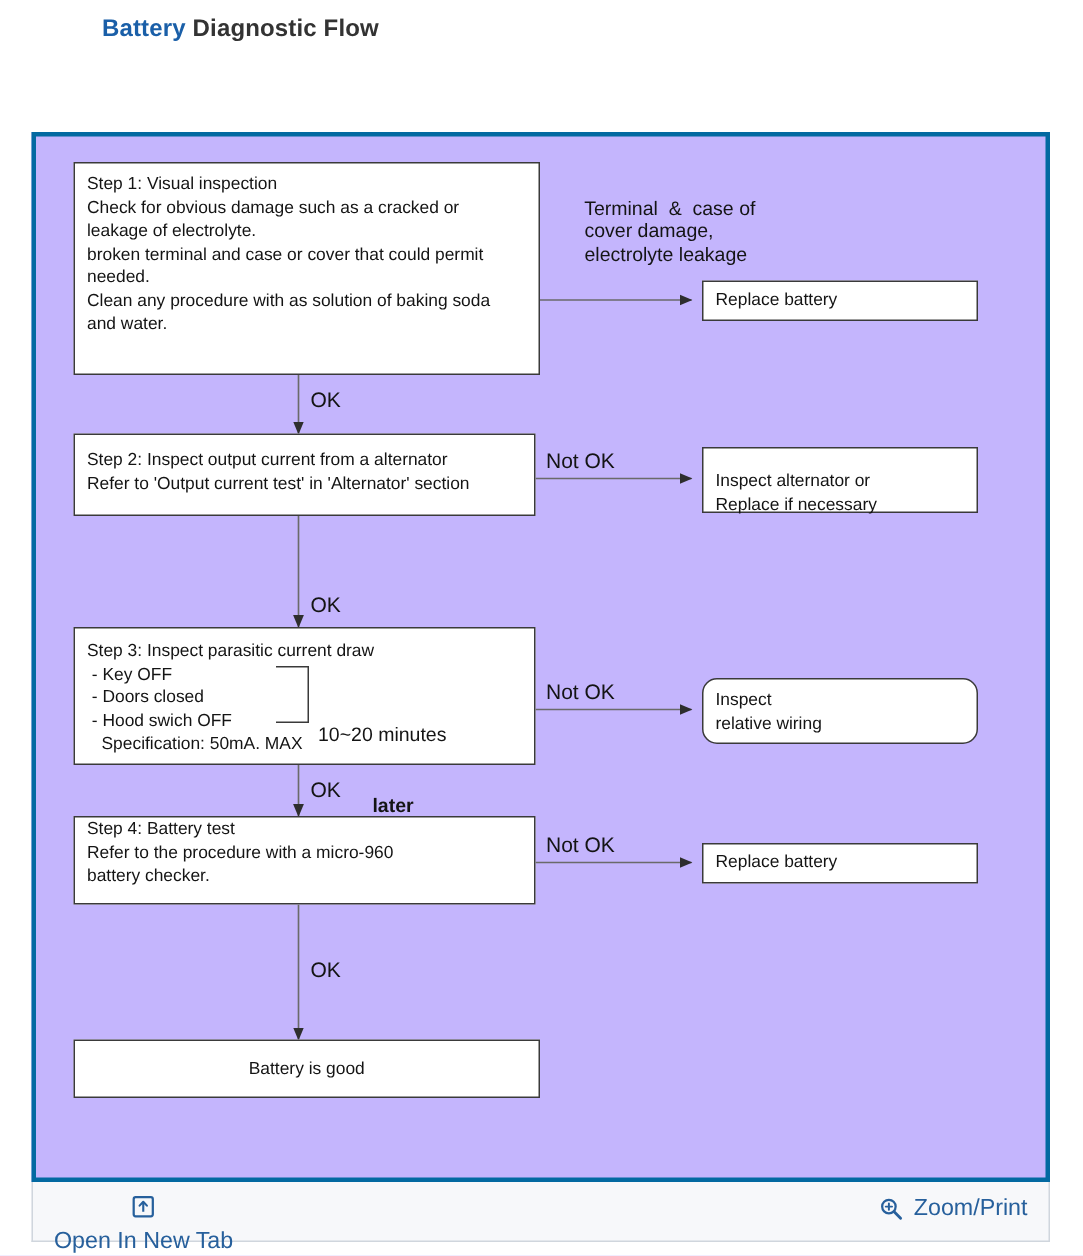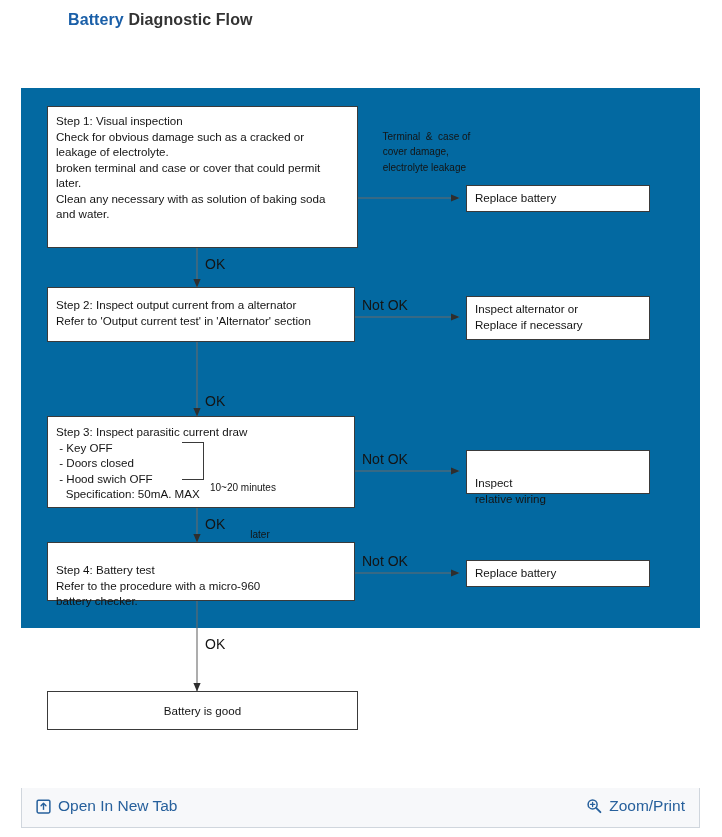--- a/index.html
+++ b/index.html
@@ -30,23 +30,23 @@
   }
   .page-title .accent { color: #1a5fa8; }
   .page-title .rest { color: #333333; }
 
   
   .panel {
     position: absolute;
     left: 21px;
     top: 88px;
     width: 679px;
-    height: 540px;
-    border: 1px solid #0369a1;
-    background: #0369a1;
+    height: 700px;
+    border: 3px solid #0369a1;
+    background: #c4b5fd;
     box-sizing: border-box;
   }
 
   
   .footer-bar {
     position: absolute;
     left: 21px;
     top: 788px;
     width: 679px;
     height: 40px;
@@ -59,21 +59,21 @@
     position: absolute;
     display: flex;
     align-items: center;
     gap: 7px;
     color: #27609c;
     font-size: 15.5px;
     text-decoration: none;
     cursor: pointer;
     white-space: nowrap;
   }
-  .footer-link.left  { left: 14px;  top: 9px; }
+  .footer-link.left  { left: 14px;  top: 9px; flex-direction: column; }
   .footer-link.right { right: 14px; top: 9px; }
   .ficon { display: inline-block; line-height: 0; }
 
   
   .flow {
     position: absolute;
     left: 0;
     top: 0;
     width: 679px;
     height: 700px;
@@ -94,21 +94,21 @@
     align-items: center;
     justify-content: center;
     padding: 4px;
     text-align: center;
   }
   .node .ln { display: block; white-space: pre; }
 
   
   .annot {
     position: absolute;
-    font-size: 10px;
+    font-size: 13px;
     line-height: 15.5px;
     color: #141414;
     white-space: pre;
   }
   .annot.center { text-align: center; }
 
   
   .edge-label {
     position: absolute;
     font-size: 14px;
@@ -168,22 +168,22 @@
 
         <line x1="175" y1="512" x2="175" y2="602" marker-end="url(#ah)"></line>
       </g>
     </svg>
 
     <div class="node" style="left:25px; top:17px; width:311px; height:142px;">
       <span class="ln">Step 1: Visual inspection</span>
       <span class="ln">Check for obvious damage such as a cracked or</span>
       <span class="ln">leakage of electrolyte.</span>
       <span class="ln">broken terminal and case or cover that could permit</span>
-      <span class="ln">later.</span>
-      <span class="ln">Clean any necessary with as solution of baking soda</span>
+      <span class="ln">needed.</span>
+      <span class="ln">Clean any procedure with as solution of baking soda</span>
       <span class="ln">and water.</span>
     </div>
 
     <div class="annot" style="left:344px; top:24px;">
       <span class="ln">Terminal  &amp;  case of</span>
       <span class="ln">cover damage,</span>
       <span class="ln">electrolyte leakage</span>
     </div>
 
     <div class="node" style="left:444px; top:96px; width:184px; height:27px; padding-top:4px;">
@@ -192,52 +192,52 @@
 
     <div class="edge-label" style="left:183px; top:167px;">OK</div>
 
     <div class="node" style="left:25px; top:198px; width:308px; height:55px; padding-top:9px;">
       <span class="ln">Step 2: Inspect output current from a alternator</span>
       <span class="ln">Refer to 'Output current test' in 'Alternator' section</span>
     </div>
 
     <div class="edge-label" style="left:340px; top:208px;">Not OK</div>
 
-    <div class="node" style="left:444px; top:207px; width:184px; height:44px; padding-top:4px;">
+    <div class="node" style="left:444px; top:207px; width:184px; height:44px; padding-top:14px;">
       <span class="ln">Inspect alternator or</span>
       <span class="ln">Replace if necessary</span>
     </div>
 
     <div class="edge-label" style="left:183px; top:304px;">OK</div>
 
     <div class="node" style="left:25px; top:327px; width:308px; height:92px; padding-top:7px;">
       <span class="ln">Step 3: Inspect parasitic current draw</span>
       <span class="ln"> - Key OFF</span>
       <span class="ln"> - Doors closed</span>
       <span class="ln"> - Hood swich OFF</span>
       <span class="ln">   Specification: 50mA. MAX</span>
     </div>
 
     <div class="bracket" style="left:160px; top:353px; width:22px; height:38px;"></div>
 
     <div class="annot center" style="left:188px; top:360px; width:100px;">
       <span class="ln" style="display:block;text-align:left;">10~20 minutes</span>
-      <span class="ln" style="display:block;text-align:center;">later</span>
+      <span class="ln" style="display:block;text-align:center;font-weight:bold;">later</span>
     </div>
 
     <div class="edge-label" style="left:340px; top:362px;">Not OK</div>
 
-    <div class="node" style="left:444px; top:361px; width:184px; height:44px; padding-top:24px;">
+    <div class="node" style="left:444px; top:361px; width:184px; height:44px; padding-top:6px;border-radius:10px;">
       <span class="ln">Inspect</span>
       <span class="ln">relative wiring</span>
     </div>
 
     <div class="edge-label" style="left:183px; top:427px;">OK</div>
 
-    <div class="node" style="left:25px; top:453px; width:308px; height:59px; padding-top:19px;">
+    <div class="node" style="left:25px; top:453px; width:308px; height:59px; padding-top:0;">
       <span class="ln">Step 4: Battery test</span>
       <span class="ln">Refer to the procedure with a micro-960</span>
       <span class="ln">battery checker.</span>
     </div>
 
     <div class="edge-label" style="left:340px; top:464px;">Not OK</div>
 
     <div class="node" style="left:444px; top:471px; width:184px; height:27px; padding-top:4px;">
       <span class="ln">Replace battery</span>
     </div>

